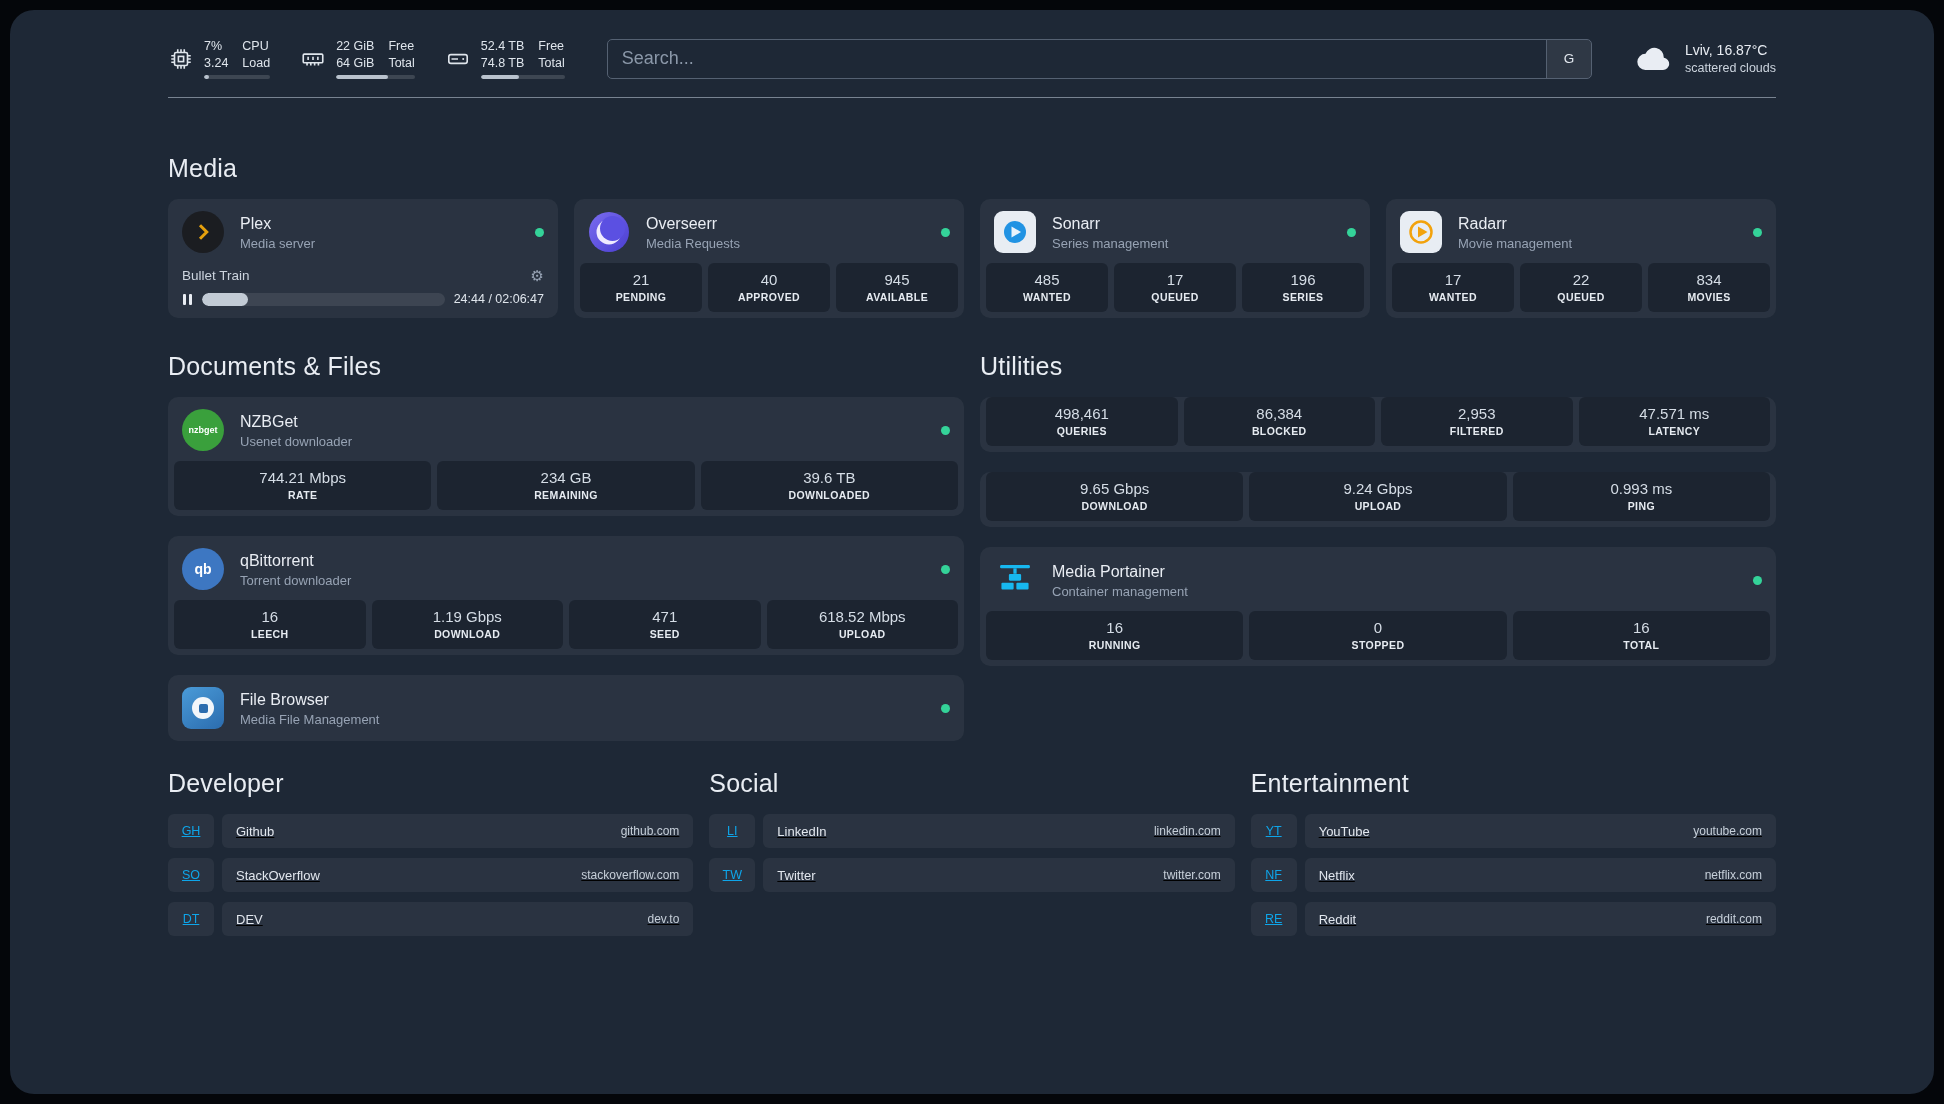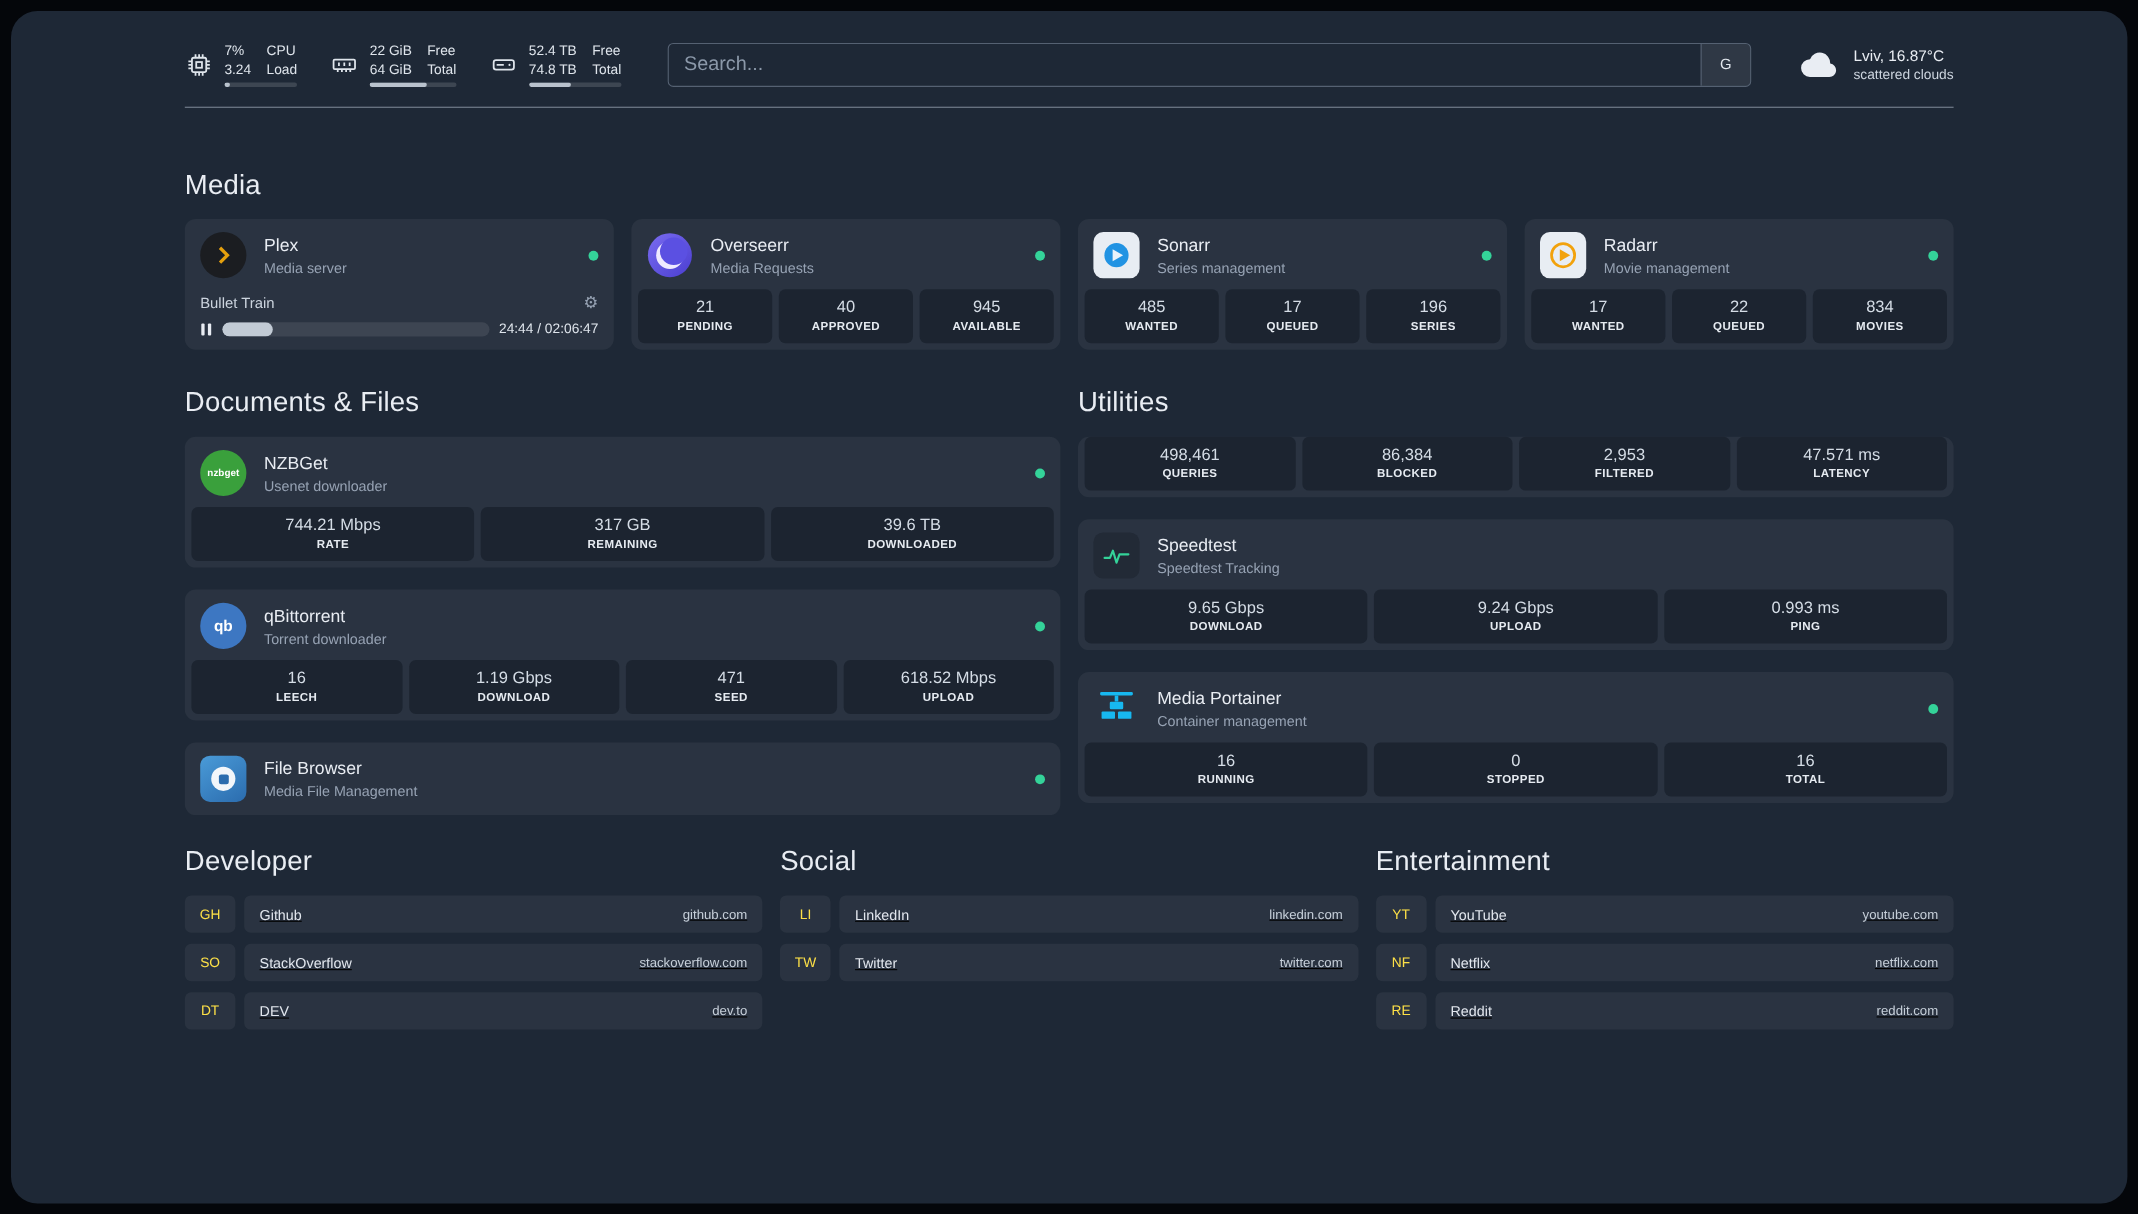--- a/index.html
+++ b/index.html
@@ -69,21 +69,21 @@
   .pause span{width:3px;height:11px;background:#e9edf3;border-radius:1px;}
   .track{flex:1;height:13px;border-radius:7px;background:rgba(255,255,255,0.09);overflow:hidden;}
   .fill{height:100%;border-radius:7px;background:#c2cbd5;}
   .time{font-size:12.5px;color:#dfe5ec;white-space:nowrap;}
 
   
   .bm-grid{display:grid;grid-template-columns:1fr 1fr 1fr;gap:16px;margin-top:28px;}
   .bm-rows{margin-top:16px;display:flex;flex-direction:column;gap:10px;}
   .bm-row{display:flex;gap:8px;height:34px;cursor:pointer;}
   .bm-abbr{width:46px;flex:none;background:rgba(255,255,255,0.055);border-radius:6px;
-    display:flex;align-items:center;justify-content:center;font-size:12.5px;color:#fde047;}
+    display:flex;align-items:center;justify-content:center;font-size:12.5px;color:#0ea5e9;text-decoration:underline;}
   .bm-pill{flex:1;background:rgba(255,255,255,0.055);border-radius:6px;display:flex;
     align-items:center;justify-content:space-between;padding:0 14px;min-width:0;text-decoration:underline;}
   .bm-name{font-size:13px;color:#e2e7ee;}
   .bm-domain{font-size:12px;color:#c6cfd9;}
 </style>
 </head>
 <body>
 
 <div class="panel">
 
@@ -327,21 +327,21 @@
               <div class="sub">Usenet downloader</div>
             </div>
             <span class="dot"></span>
           </div>
           <div class="stats">
             <div class="tile">
               <div class="val">744.21 Mbps</div>
               <div class="lab">RATE</div>
             </div>
             <div class="tile">
-              <div class="val">317 GB</div>
+              <div class="val">234 GB</div>
               <div class="lab">REMAINING</div>
             </div>
             <div class="tile">
               <div class="val">39.6 TB</div>
               <div class="lab">DOWNLOADED</div>
             </div>
           </div>
         </div>
 
         <div class="card">
@@ -411,31 +411,20 @@
               <div class="lab">FILTERED</div>
             </div>
             <div class="tile">
               <div class="val">47.571 ms</div>
               <div class="lab">LATENCY</div>
             </div>
           </div>
         </div>
 
         <div class="card">
-          <div class="card-head">
-            <div class="icon-tile it-dark">
-              <svg width="26" height="26" viewBox="0 0 24 24">
-                <path d="M2 14h4.5l2.5-6 3 10 2.5-7H22" fill="none" stroke="#34d399" stroke-width="1.8" stroke-linejoin="round" stroke-linecap="round"></path>
-              </svg>
-            </div>
-            <div class="head-text">
-              <div class="name">Speedtest</div>
-              <div class="sub">Speedtest Tracking</div>
-            </div>
-          </div>
           <div class="stats">
             <div class="tile">
               <div class="val">9.65 Gbps</div>
               <div class="lab">DOWNLOAD</div>
             </div>
             <div class="tile">
               <div class="val">9.24 Gbps</div>
               <div class="lab">UPLOAD</div>
             </div>
             <div class="tile">

